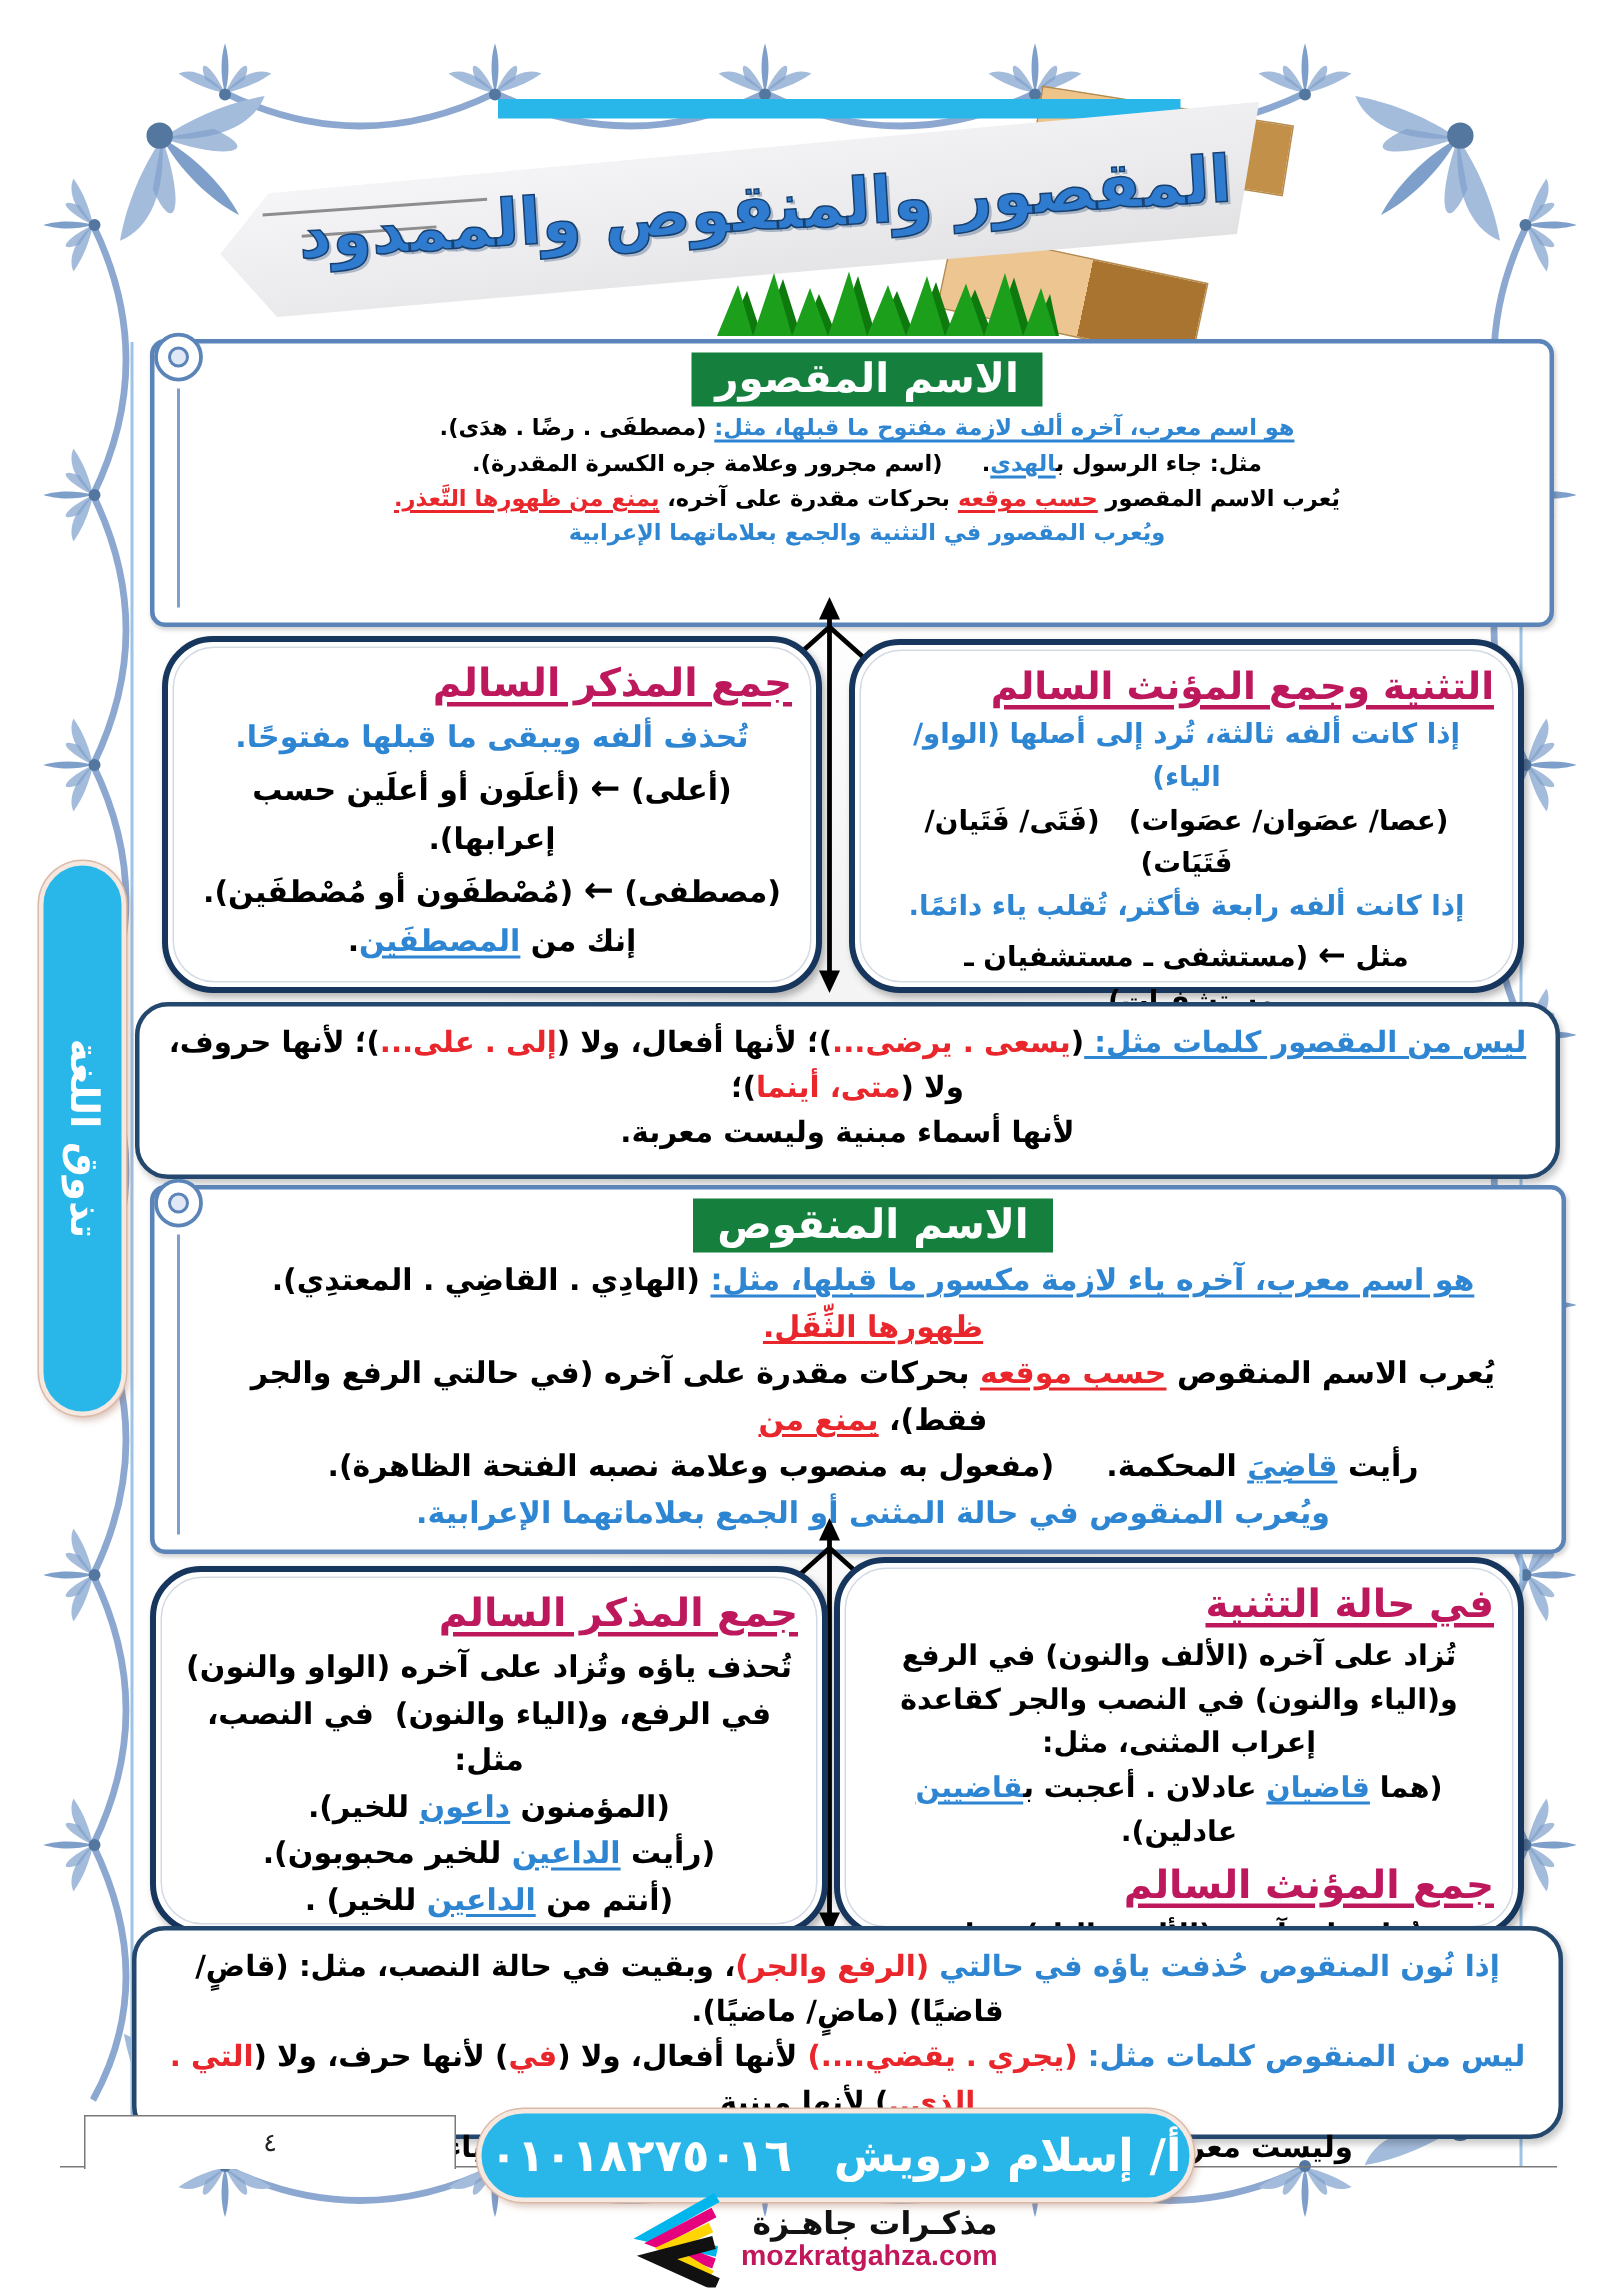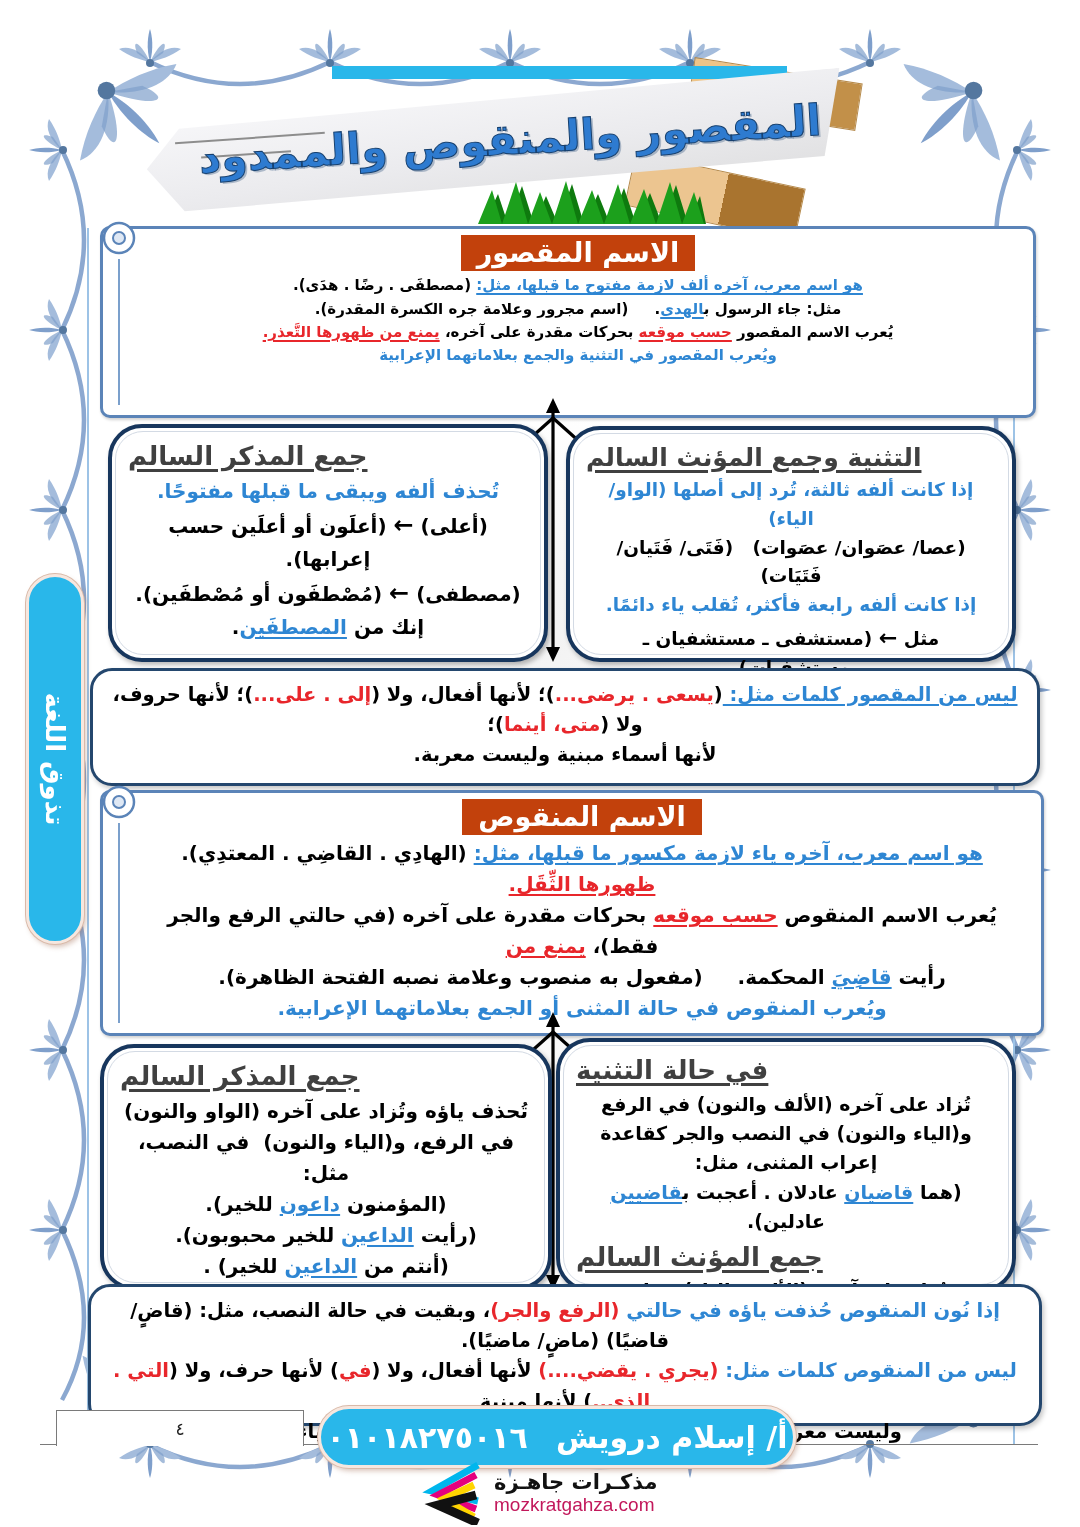--- a/index.html
+++ b/index.html
@@ -27,27 +27,27 @@
   .banner-title{position:absolute;left:190px;top:114px;width:640px;z-index:4;text-align:center;
          transform:rotate(-3.5deg);font-size:43px;font-weight:bold;color:#2e7bd0;
          -webkit-text-stroke:1px #17406e;text-shadow:2px 2px 0 rgba(23,64,110,.3);}
   svg.grass{position:absolute;left:478px;top:180px;z-index:3;}
   
   .scroll{position:absolute;background:#fff;border:3px solid #5b84b8;border-radius:10px;
           box-shadow:1px 2px 3px rgba(0,0,0,.18);padding:4px 14px 4px 34px;z-index:2;}
   .scroll .rolledge{position:absolute;left:15px;top:30px;bottom:10px;width:0;border-left:2px solid #7ba0cc;}
   .scroll svg.curl{position:absolute;left:-7px;top:-13px;}
   .shead{text-align:center;margin:2px 0 3px 0;}
-  .shead-bg{display:inline-block;background:#c2410c;color:#fff;font-weight:bold;font-size:27px;
+  .shead-bg{display:inline-block;background:#15803d;color:#fff;font-weight:bold;font-size:27px;
             padding:0 16px;line-height:1.35;}
   
   .rbox{position:absolute;background:#fff;border:4px solid #17365d;border-radius:34px;
         box-shadow:2px 3px 5px rgba(0,0,0,.28);z-index:2;}
   .rbox-in{position:absolute;inset:3px;border:1.5px solid #d3dae4;border-radius:28px;padding:8px 12px 4px 12px;}
-  .rtitle{color:#404040;font-weight:bold;font-size:26px;text-align:left;line-height:1.25;
+  .rtitle{color:#be185d;font-weight:bold;font-size:26px;text-align:right;line-height:1.25;
           text-decoration:underline;text-decoration-thickness:2.5px;text-underline-offset:4px;margin-bottom:3px;}
   .rtitle.second{margin-top:4px;}
   
   .note{position:absolute;background:#fff;border:3px solid #24476e;border-radius:22px;
         box-shadow:2px 3px 5px rgba(0,0,0,.22);padding:9px 14px;z-index:2;}
   
   .ln{text-align:center;font-weight:bold;color:#000;line-height:1.55;}
   .fs21 .ln{font-size:15px;} .fs20 .ln{font-size:20px;} .fs19 .ln{font-size:19px;}
   .fs185 .ln{font-size:18.5px;} .fs195 .ln{font-size:19.5px;}
   .seg{white-space:pre-wrap;}
@@ -66,21 +66,21 @@
          display:flex;align-items:center;justify-content:center;gap:28px;
          color:#fff;font-weight:bold;font-size:30px;direction:rtl;}
   .pnline{position:absolute;left:40px;top:1444px;width:998px;border-top:1.5px solid #7a7a7a;z-index:2;}
   .pnbox{position:absolute;left:56px;top:1410px;width:246px;height:35px;background:#fff;
          border:1.5px solid #7a7a7a;border-bottom:none;z-index:2;
          display:flex;align-items:center;justify-content:center;font-size:17px;color:#222;}
   .logo{position:absolute;left:418px;top:1461px;display:flex;align-items:center;gap:10px;
         direction:ltr;z-index:3;}
   .logo .ltxt{display:flex;flex-direction:column;line-height:1.15;}
   .logo .lar{font-size:21px;color:#111;letter-spacing:1px;font-weight:bold;}
-  .logo .lurl{font-size:19px;color:#c2185b;font-weight:normal;font-family:"Liberation Sans",sans-serif;}
+  .logo .lurl{font-size:19px;color:#c2185b;font-weight:bold;font-family:"Liberation Sans",sans-serif;}
   
   .stab{position:absolute;left:26px;top:574px;width:52px;height:364px;background:#29b7ea;
         border:3px solid #f6e7df;border-radius:30px;z-index:3;
         box-shadow:0 0 0 1px #d9b9a8,2px 3px 5px rgba(150,90,60,.35);
         display:flex;align-items:center;justify-content:center;}
   .stab span{transform:rotate(90deg);white-space:nowrap;color:#fff;font-weight:bold;
         font-size:26px;letter-spacing:6px;}
 </style>
 </head>
 <body>

